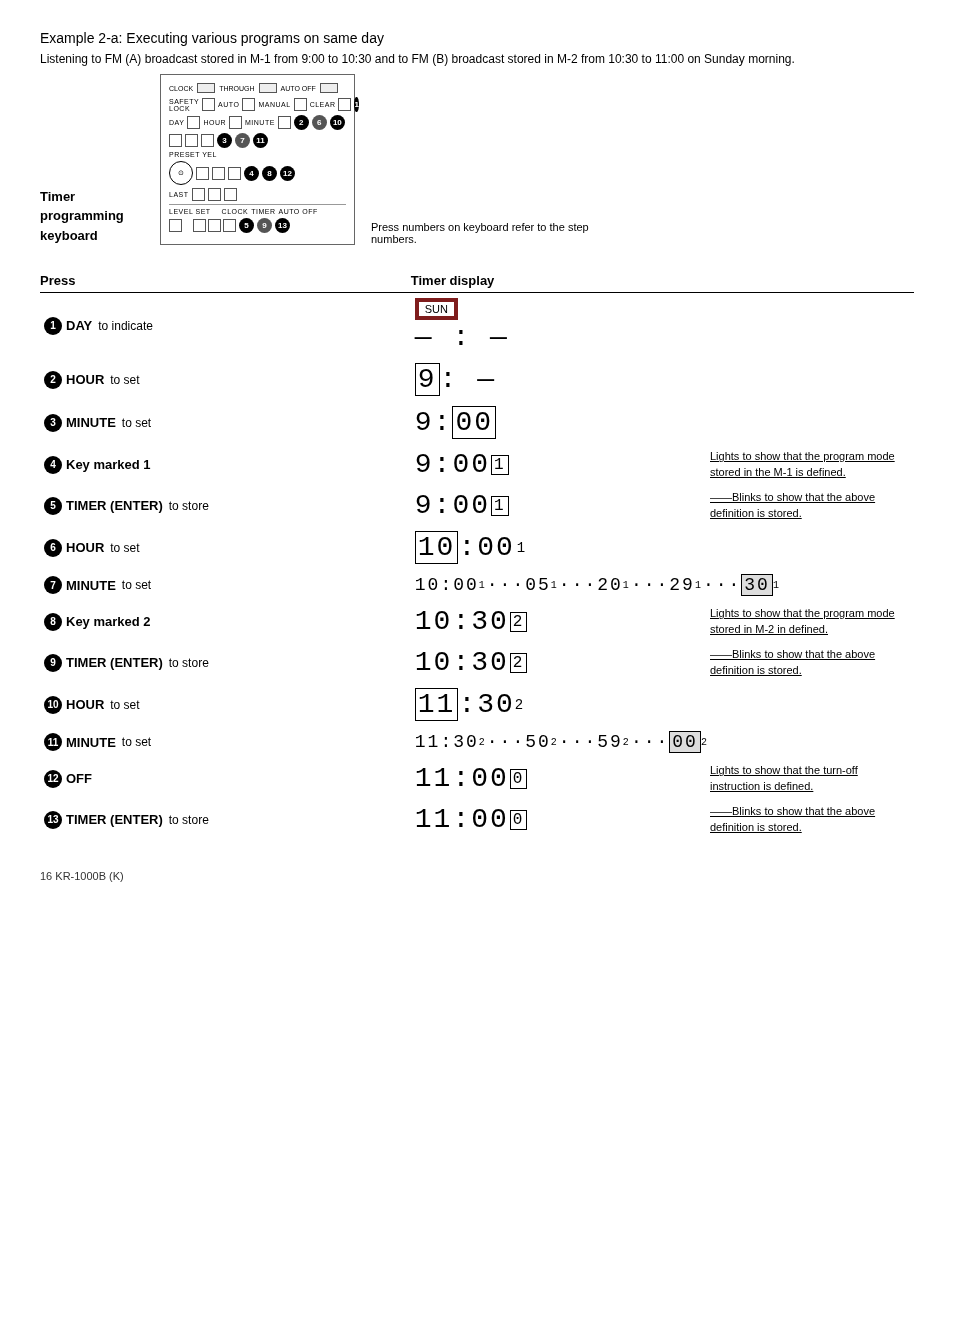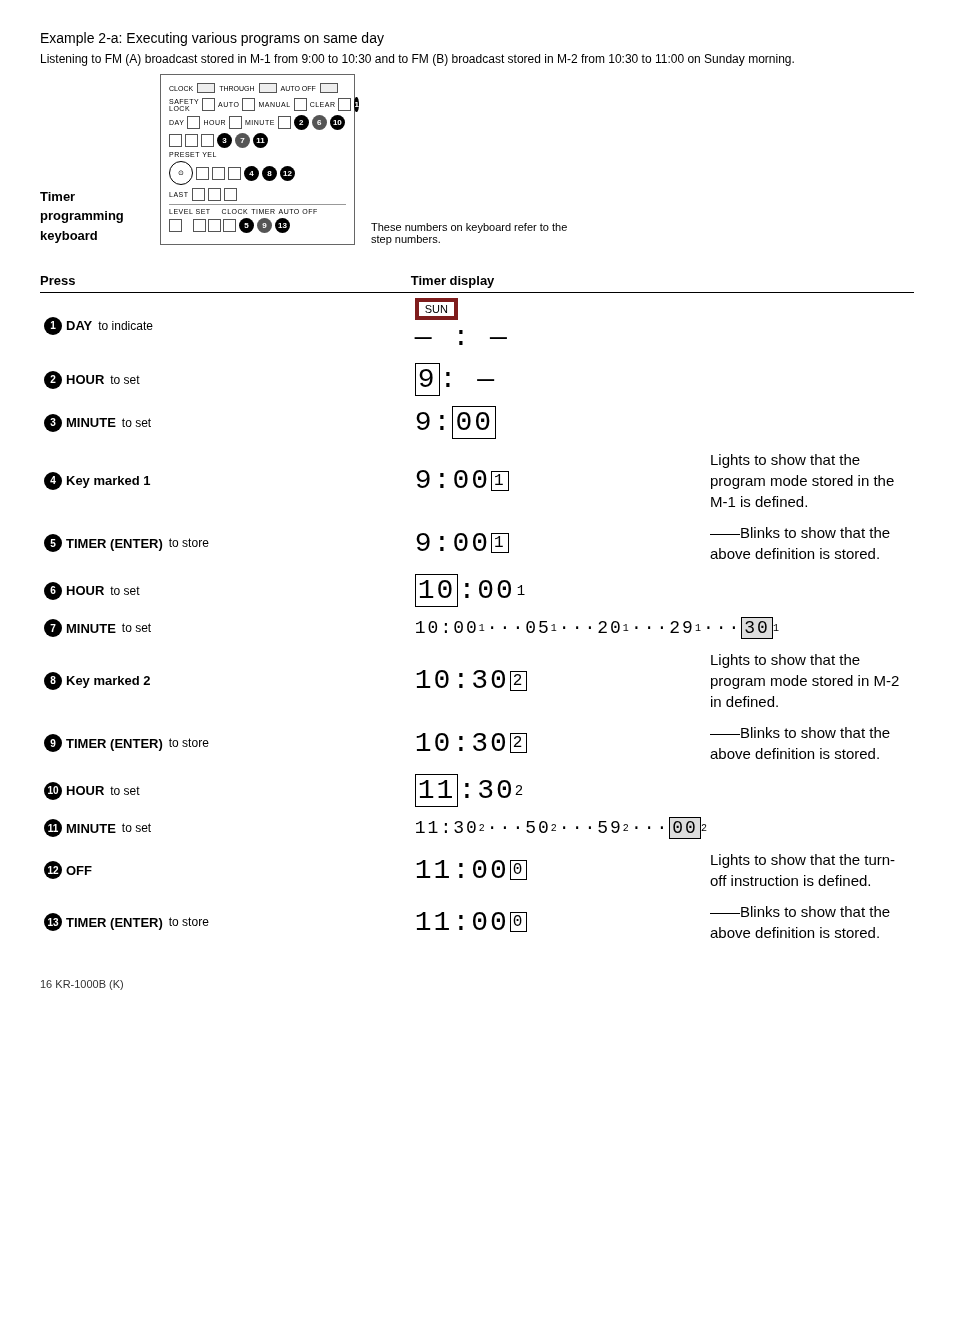--- a/index.html
+++ b/index.html
@@ -116,24 +116,25 @@
       padding: 1px 6px;
       display: inline-block;
       margin-bottom: 2px;
     }
     .blink-box {
       border: 1px solid #000;
       padding: 0 2px;
       display: inline-block;
     }
     .timer-note {
-      font-size: 15px;
+      font-size: 11px;
       margin-left: 24px;
       max-width: 200px;
       line-height: 1.4;
+      text-decoration: underline;
     }
     .display-cell {
       display: flex;
       flex-direction: column;
       align-items: flex-start;
     }
     .display-row {
       display: flex;
       align-items: center;
       justify-content: space-between;
@@ -302,21 +303,21 @@
           <div class="kbd-sq"></div>
           <div class="kbd-sq"></div>
           <div class="kbd-sq"></div>
         </div>
         <span class="badge-arrow">5</span>
         <span class="badge-arrow" style="background:#555;">9</span>
         <span class="badge-arrow">13</span>
       </div>
     </div>
   </div>
-  <div class="kbd-note">These numbers on keyboard refer to the step numbers.</div>
+  <div class="kbd-note">Press numbers on keyboard refer to the step numbers.</div>
 </div>
 
 <table class="main-table">
   <thead>
     <tr>
       <th class="press-col">Press</th>
       <th class="display-col">Timer display</th>
     </tr>
   </thead>
   <tbody>

